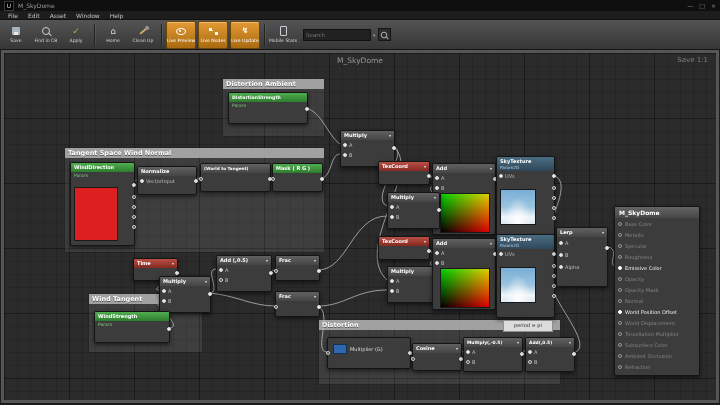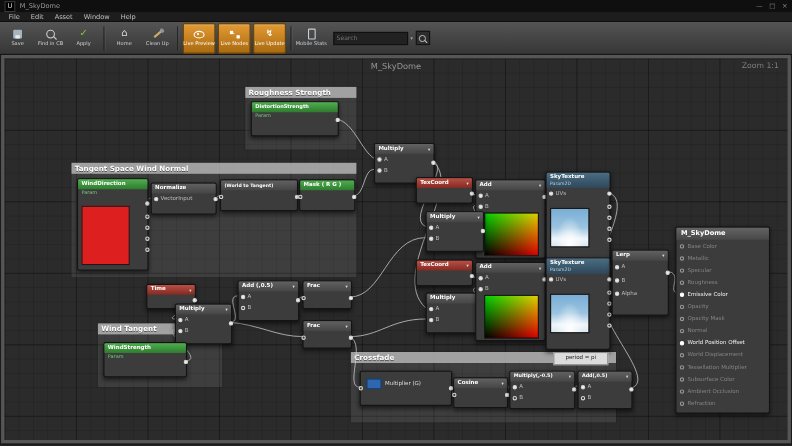--- a/index.html
+++ b/index.html
@@ -182,35 +182,35 @@
     <input placeholder="Search" style="">
     <span class="sdd">▾</span>
     <span class="sbtn">
       <span class="i-mag" style="transform:scale(.8)"></span>
     </span>
   </div>
 </div>
 
 <div class="graph"></div>
 <div class="gtitle">M_SkyDome</div>
-<div class="gzoom">Zoom 1:1</div>
+<div class="gzoom">Save 1:1</div>
 
 <div id="layer">
 
   <div class="comment" style="left:222px;top:78px;width:101px;height:57px">
-    <div class="chdr">Roughness Strength</div>
+    <div class="chdr">Distortion Ambient</div>
   </div>
   <div class="comment" style="left:64px;top:147px;width:259px;height:104px">
     <div class="chdr">Tangent Space Wind Normal</div>
   </div>
   <div class="comment" style="left:88px;top:293px;width:113px;height:58px">
     <div class="chdr">Wind Tangent</div>
   </div>
   <div class="comment" style="left:318px;top:319px;width:241px;height:64px">
-    <div class="chdr">Crossfade</div>
+    <div class="chdr">Distortion</div>
   </div>
   <div class="badge" style="left:503px;top:320px;width:48px;height:10px">period = pi</div>
 
   <svg id="wires" width="720" height="405" viewBox="0 0 720 405">
     <path d="M306,108 C322,112 328,136 340,144"></path>
     <path d="M321,178 C332,178 330,154 340,154"></path>
     <path d="M393,147 C412,150 368,198 387,206"></path>
     <path d="M393,147 C424,168 352,248 387,280"></path>
     <path d="M428,175 C430,176 430,177 432,177"></path>
     <path d="M438,211 C450,213 424,187 432,187"></path>

